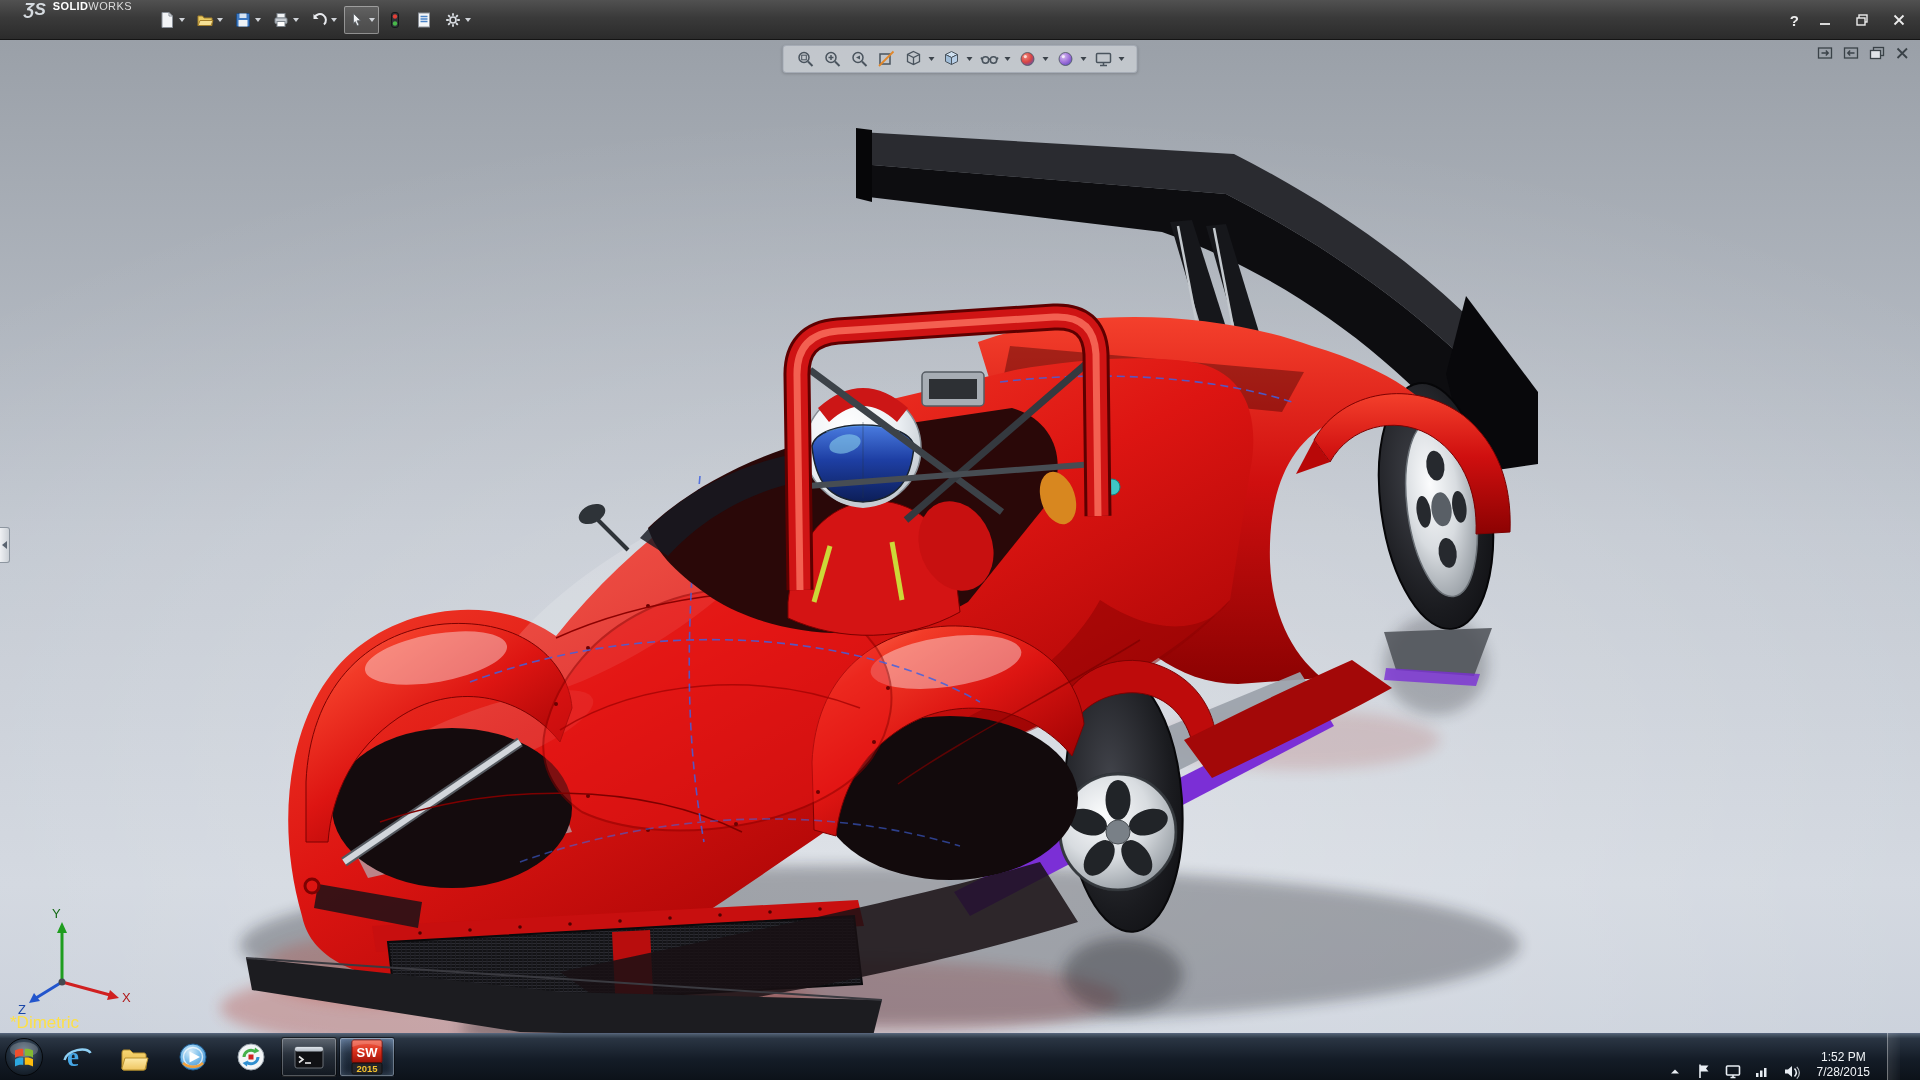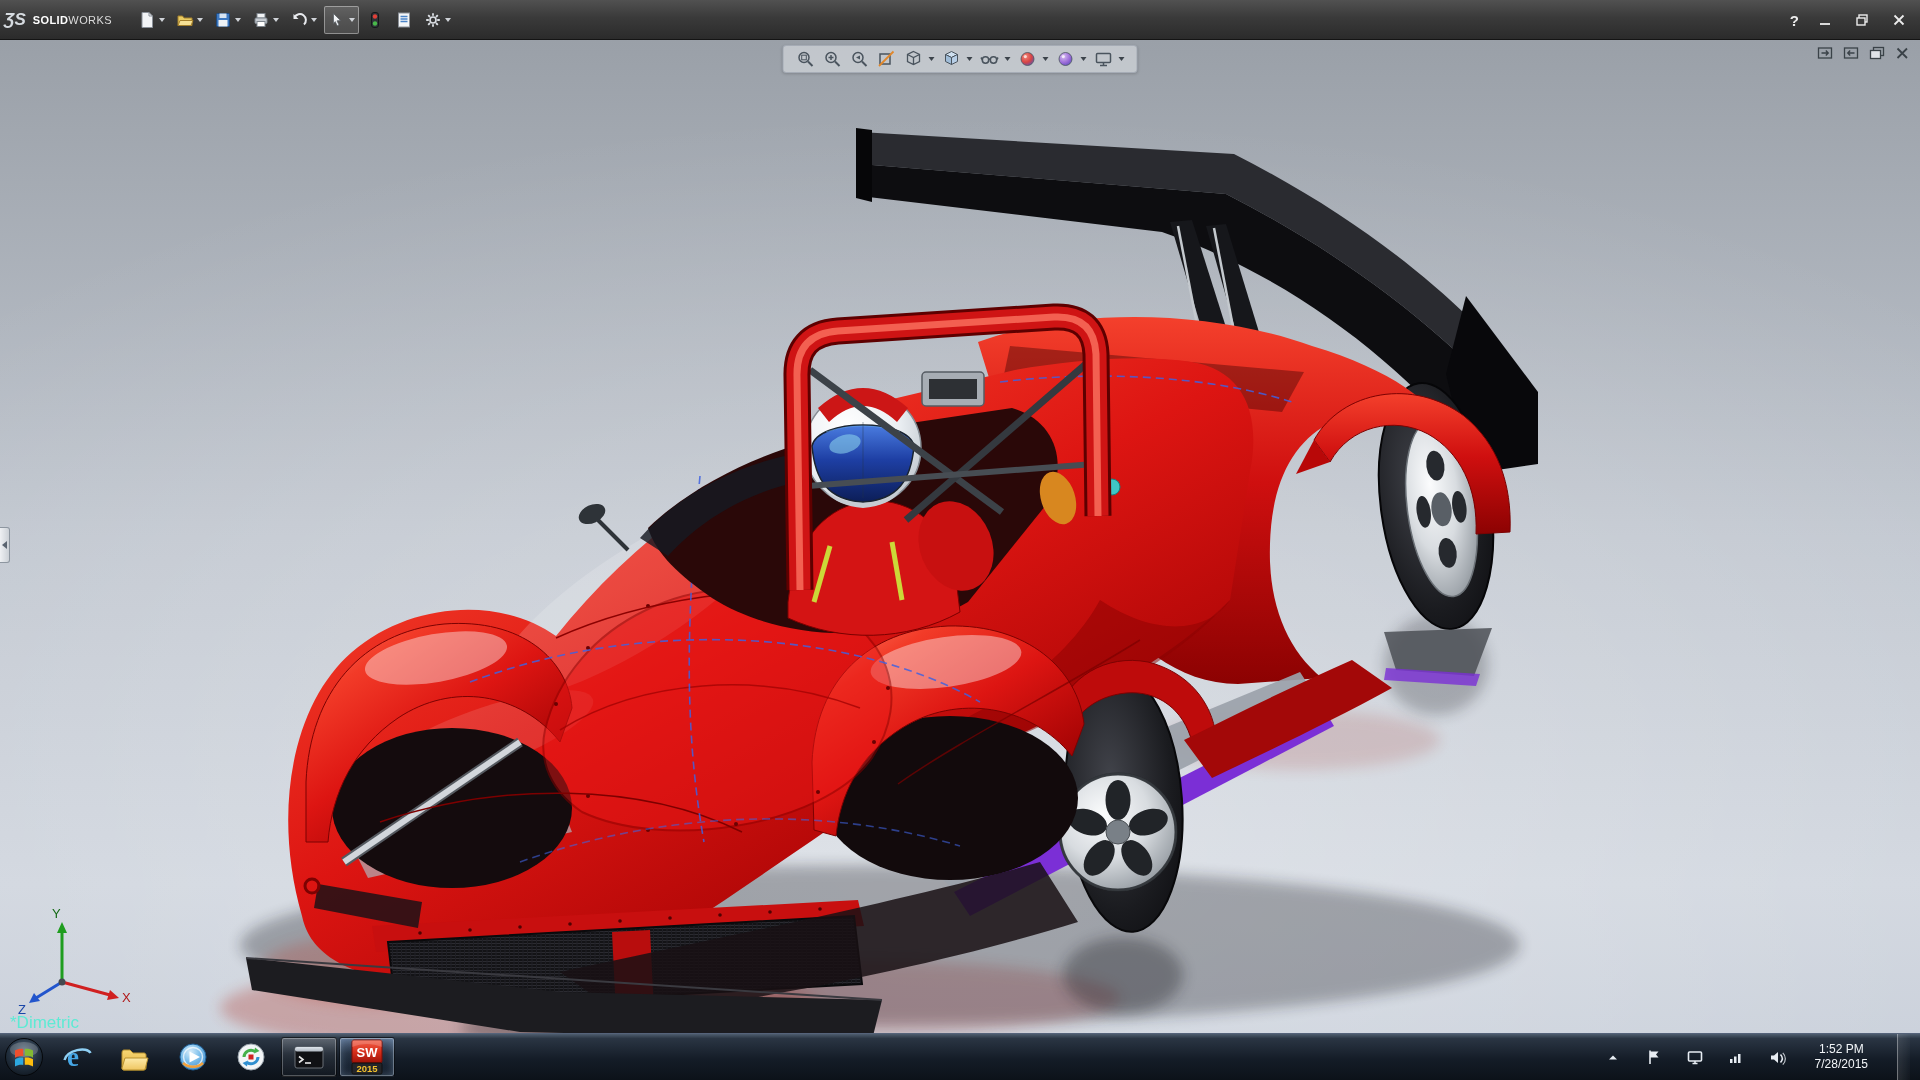--- a/index.html
+++ b/index.html
@@ -4,21 +4,21 @@
 <style>
   * { box-sizing:border-box; margin:0; padding:0; }
   html,body { width:1920px; height:1080px; }
   body { font-family:"Liberation Sans", sans-serif; overflow:hidden; background:#222; }
   .window { position:relative; width:1920px; height:1080px; }
 
   
   .titlebar { position:absolute; top:0; left:0; right:0; height:40px;
     background:linear-gradient(#515151,#3a3a3a 45%,#2b2b2b);
     border-bottom:1px solid #141414; display:flex; align-items:center; z-index:30; }
-  .brand { display:flex; align-items:center; gap:7px; padding:0 14px 0 4px; height:40px; }
+  .brand { display:flex; gap:7px; padding:0 14px 0 24px; height:40px; }
   .logo3ds { font-weight:bold; font-style:italic; font-size:17px; color:#d6dbe0; }
   .brandname { font-size:11px; color:#fff; letter-spacing:.4px; }
   .brandname .bold { font-weight:700; }
   .brandname .light { font-weight:400; color:#dcdcdc; }
   .qat { display:flex; align-items:center; gap:3px; margin-left:8px; }
   .tool-btn { display:flex; align-items:center; height:28px; padding:0 3px;
     border:1px solid transparent; border-radius:2px; }
   .tool-btn.active { background:rgba(255,255,255,.14); border-color:rgba(255,255,255,.38); }
   .tool-btn svg { display:block; }
   .caret { width:0; height:0; border-left:3.5px solid transparent; border-right:3.5px solid transparent;
@@ -38,35 +38,35 @@
     border-radius:4px; box-shadow:0 1px 3px rgba(0,0,0,.18); }
   .hbtn { display:flex; align-items:center; gap:2px; }
   .hbtn .caret { border-top-color:#3c434b; }
   .corner-tools { position:absolute; top:6px; right:10px; display:flex; gap:9px; align-items:center; }
   .panel-handle { position:absolute; left:0; top:487px; width:10px; height:36px;
     background:linear-gradient(90deg,#eef0f3,#cbd0d6); border:1px solid #8d96a0; border-left:none;
     border-radius:0 3px 3px 0; display:flex; align-items:center; justify-content:center; }
   .panel-handle .tri { width:0; height:0; border-top:4px solid transparent; border-bottom:4px solid transparent;
     border-right:5px solid #5a6470; }
   .triad { position:absolute; left:16px; bottom:16px; }
-  .view-label { position:absolute; left:10px; bottom:0; font-size:17px; color:#5eead4; }
+  .view-label { position:absolute; left:10px; bottom:0; font-size:17px; color:#fde047; }
 
   
   .taskbar { position:absolute; left:0; bottom:0; width:1920px; height:47px;
     background:linear-gradient(180deg,#4e5d6e 0%,#2a3543 10%,#141c27 55%,#0c1219 100%);
     border-top:1px solid #55637a; display:flex; align-items:center; z-index:40; }
   .start-btn { width:48px; height:47px; display:flex; align-items:center; justify-content:center; }
   .task-btn { width:56px; height:40px; margin:0 1px; border-radius:3px;
     display:flex; align-items:center; justify-content:center; border:1px solid transparent; }
   .task-btn.open { background:linear-gradient(rgba(255,255,255,.25),rgba(255,255,255,.08) 40%,rgba(255,255,255,.02));
     border:1px solid rgba(0,0,0,.55); box-shadow:inset 0 0 0 1px rgba(255,255,255,.28); }
   .task-btn.active { background:linear-gradient(rgba(160,200,255,.35),rgba(120,160,210,.14) 40%,rgba(80,120,170,.10));
     border:1px solid rgba(0,0,0,.6);
     box-shadow:inset 0 0 8px rgba(180,215,255,.35), inset 0 0 0 1px rgba(255,255,255,.3); }
-  .tray { margin-left:auto; display:flex; align-items:center; gap:23px; height:100%; padding-right:10px; }
+  .tray { margin-left:auto; display:flex; align-items:flex-end; gap:11px; height:100%; padding-right:20px; }
   .tray svg { display:block; }
   .clock { text-align:center; color:#f2f5f8; font-size:12px; line-height:15px; padding:0 6px; }
   .show-desktop { width:13px; height:47px; border-left:1px solid rgba(255,255,255,.4);
     background:linear-gradient(90deg,rgba(255,255,255,.10),rgba(255,255,255,.02)); }
 </style>
 </head>
 <body>
 
 <div class="window">
 

